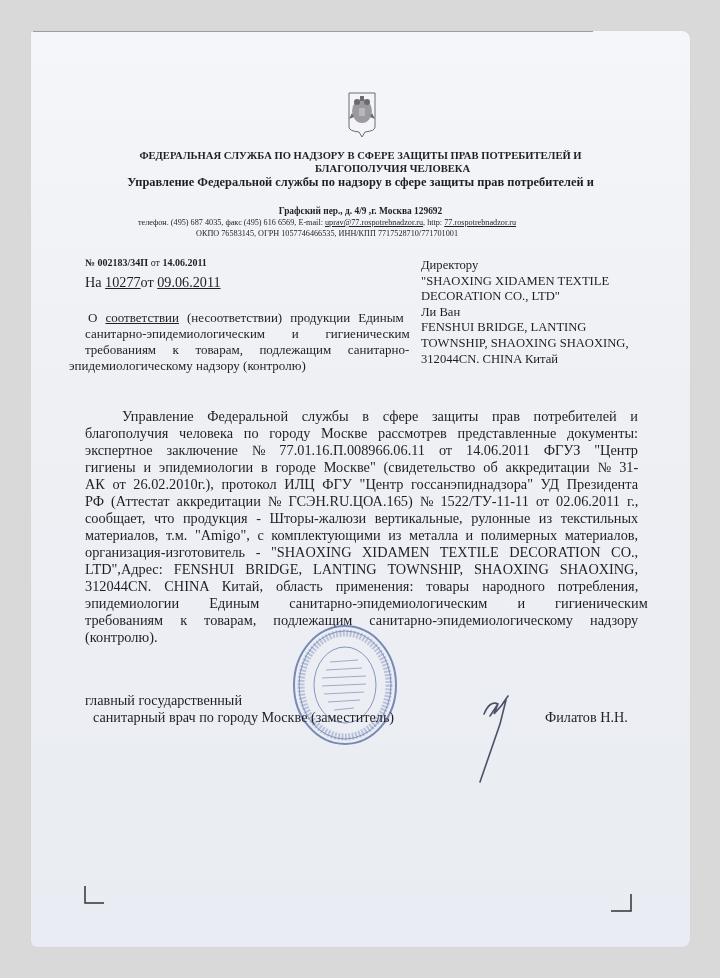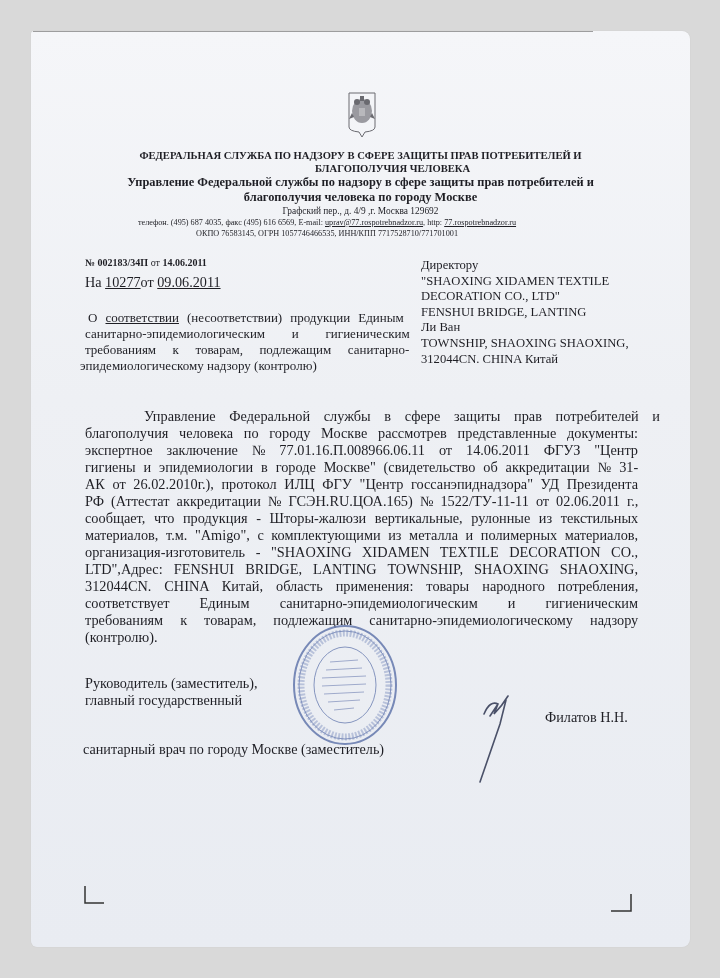--- a/index.html
+++ b/index.html
@@ -33,21 +33,21 @@
 
   .hdr-bold {
     font-weight: bold; font-size: 10.6px; letter-spacing: 0;
     text-align: center; width: 659px; left: 0;
   }
   .hdr-bold2 {
     font-weight: bold; font-size: 12.4px;
     text-align: center; width: 659px; left: 0;
   }
   .hdr-small {
-    font-size: 9.4px; text-align: center; width: 659px; left: 0;
+    font-size: 9.4px; text-align: center; width: 659px; left: 0; font-weight: bold;
   }
   .hdr-tiny {
     font-size: 8.2px; text-align: center; width: 592px; left: 0;
   }
   .u { text-decoration: underline; }
 
   .ref-bold { font-weight: bold; font-size: 10px; }
   .ref { font-size: 14.2px; }
 
   .subj {
@@ -84,21 +84,20 @@
     <circle cx="10" cy="11" r="3" fill="#6a6a70"></circle>
     <circle cx="20" cy="11" r="3" fill="#6a6a70"></circle>
     <rect x="13" y="5" width="4" height="5" fill="#6a6a70"></rect>
     <rect x="12" y="17" width="6" height="8" fill="#b8b8bc"></rect>
     <path d="M5 22 L2 28 L7 26 Z M25 22 L28 28 L23 26 Z" fill="#6a6a70"></path>
   </svg>
 
   <div class="abs hdr-bold" style="top:119px;">ФЕДЕРАЛЬНАЯ СЛУЖБА ПО НАДЗОРУ В СФЕРЕ  ЗАЩИТЫ ПРАВ ПОТРЕБИТЕЛЕЙ И</div>
   <div class="abs hdr-bold" style="top:132px;padding-left:32px;">БЛАГОПОЛУЧИЯ ЧЕЛОВЕКА</div>
   <div class="abs hdr-bold2" style="top:144px;">Управление Федеральной службы по надзору  в сфере защиты прав потребителей и</div>
-  <div class="abs hdr-bold2" style="top:159px;">благополучия человека по городу Москве</div>
   <div class="abs hdr-small" style="top:175px;">Графский пер., д. 4/9  ,г. Москва  129692</div>
   <div class="abs hdr-tiny" style="top:187px;">
     <span>телефон. (495) 687 4035, факс (495) 616 6569, E-mail: </span><span class="u">uprav@77.rospotrebnadzor.ru</span><span>, http: </span><span class="u">77.rospotrebnadzor.ru</span>
   </div>
   <div class="abs hdr-tiny" style="top:198px;">ОКПО 76583145, ОГРН 1057746466535, ИНН/КПП 7717528710/771701001</div>
 
   <div class="abs ref-bold" style="left:54px; top:226px;">
     <span>№</span>
     <span>002183/34П</span>
     <span style="font-weight:normal">от</span>
@@ -109,68 +108,67 @@
     <span class="u">10277</span><span>от</span>
     <span class="u">09.06.2011</span>
   </div>
 
   <div class="abs subj" style="left: 57px; top: 279px; width: 307px; word-spacing: 4.83333px;">
     <span>О</span>
     <span class="u">соответствии</span><span> (несоответствии) продукции Единым</span>
   </div>
   <div class="abs subj" style="left: 54px; top: 311px; width: 307px; word-spacing: 13.25px;">требованиям к товарам, подлежащим санитарно-</div>
   <div class="abs subj" style="left: 54px; top: 295px; width: 307px; word-spacing: 23.5px;">санитарно-эпидемиологическим и гигиеническим</div>
-  <div class="abs subj" style="left:49px; top:327px; text-align-last:left;">эпидемиологическому надзору (контролю)</div>
+  <div class="abs subj" style="left:38px; top:327px; text-align-last:left;">эпидемиологическому надзору (контролю)</div>
 
   <div class="abs addr" style="left:390px; top:227px;">
     <div>Директору</div>
     <div>"SHAOXING XIDAMEN TEXTILE</div>
     <div>DECORATION CO., LTD"</div>
+    <div>Ли Ван</div>
     <div>FENSHUI BRIDGE, LANTING</div>
-    <div>Ли Ван</div>
     <div>TOWNSHIP, SHAOXING SHAOXING,</div>
     <div>312044CN. CHINA Китай</div>
   </div>
 
   <div>
-    <div class="abs body-line indent" style="left: 91px; width: 516px; top: 377px; word-spacing: 10px; margin-left: 22px;">Управление Федеральной службы в сфере защиты прав потребителей и</div>
+    <div class="abs body-line indent" style="left: 91px; width: 516px; top: 377px; word-spacing: 10px;">Управление Федеральной службы в сфере защиты прав потребителей и</div>
     <div class="abs body-line" style="left: 54px; width: 553px; top: 394px; word-spacing: 7.14286px;">благополучия человека  по городу Москве рассмотрев представленные  документы:</div>
     <div class="abs body-line" style="left: 54px; width: 553px; top: 411px; word-spacing: 10.2857px;">экспертное заключение № 77.01.16.П.008966.06.11 от  14.06.2011 ФГУЗ "Центр</div>
     <div class="abs body-line" style="left: 54px; width: 553px; top: 428px; word-spacing: 4.3px;">гигиены и эпидемиологии в городе Москве" (свидетельство об аккредитации № 31-</div>
     <div class="abs body-line" style="left: 54px; width: 553px; top: 445px; word-spacing: 4px;">АК от 26.02.2010г.), протокол ИЛЦ ФГУ "Центр госсанэпиднадзора" УД Президента</div>
     <div class="abs body-line" style="left: 54px; width: 553px; top: 462px; word-spacing: 3.44444px;">РФ (Аттестат аккредитации № ГСЭН.RU.ЦОА.165) № 1522/ТУ-11-11 от 02.06.2011 г.,</div>
     <div class="abs body-line" style="left: 54px; width: 553px; top: 479px; word-spacing: 5px;">сообщает, что  продукция - Шторы-жалюзи вертикальные, рулонные из текстильных</div>
     <div class="abs body-line" style="left: 54px; width: 553px; top: 496px; word-spacing: 4px;">материалов, т.м. "Amigo", с комплектующими из металла и полимерных материалов,</div>
     <div class="abs body-line" style="left: 54px; width: 553px; top: 513px; word-spacing: 7px;">организация-изготовитель - "SHAOXING XIDAMEN TEXTILE DECORATION CO.,</div>
     <div class="abs body-line" style="left: 54px; width: 553px; top: 530px; word-spacing: 7.5px;">LTD",Адрес: FENSHUI BRIDGE, LANTING TOWNSHIP, SHAOXING SHAOXING,</div>
     <div class="abs body-line" style="left: 54px; width: 553px; top: 547px; word-spacing: 9.42857px;">312044CN. CHINA Китай, область применения: товары народного потребления,</div>
-    <div class="abs body-line" style="left: 54px; width: 553px; top: 564px; word-spacing: 26.5px;">соответствует Единым санитарно-эпидемиологическим и гигиеническим</div>
+    <div class="abs body-line" style="left: 54px; width: 553px; top: 564px; word-spacing: 26.5px;">эпидемиологии Единым санитарно-эпидемиологическим и гигиеническим</div>
     <div class="abs body-line" style="left: 54px; width: 553px; top: 581px; word-spacing: 13.4px;">требованиям к товарам, подлежащим санитарно-эпидемиологическому надзору</div>
     <div class="abs body-line last" style="left:54px; width:553px; top:598px;">(контролю).</div>
   </div>
 
   <svg class="stamp" viewBox="0 0 106 122" style="left:261px; top:593px;">
     <ellipse cx="53" cy="61" rx="51" ry="59" fill="none" stroke="#5a6fa8" stroke-width="2" opacity="0.8"></ellipse>
     <ellipse cx="53" cy="61" rx="46" ry="54" fill="none" stroke="#5a6fa8" stroke-width="1" opacity="0.7"></ellipse>
     <ellipse cx="53" cy="61" rx="44" ry="52" fill="none" stroke="#7b8cbd" stroke-width="7" stroke-dasharray="2 1.5" opacity="0.45"></ellipse>
     <ellipse cx="53" cy="61" rx="31" ry="38" fill="none" stroke="#5a6fa8" stroke-width="1" opacity="0.7"></ellipse>
     <g stroke="#6b7cb0" stroke-width="1" opacity="0.6">
       <line x1="38" y1="38" x2="66" y2="36"></line>
       <line x1="34" y1="46" x2="70" y2="44"></line>
       <line x1="30" y1="54" x2="74" y2="52"></line>
       <line x1="30" y1="62" x2="74" y2="60"></line>
       <line x1="32" y1="70" x2="72" y2="68"></line>
       <line x1="36" y1="78" x2="68" y2="76"></line>
       <line x1="42" y1="86" x2="62" y2="84"></line>
     </g>
   </svg>
 
-  <div class="abs sig" style="left:54px; top:644px;">Руководитель (заместитель),</div>
   <div class="abs sig" style="left:54px; top:661px;">главный государственный</div>
-  <div class="abs sig" style="left:52px; top:678px;margin-top:32px;">санитарный врач по городу Москве  (заместитель)</div>
+  <div class="abs sig" style="left:62px; top:678px;">санитарный врач по городу Москве  (заместитель)</div>
 
   <svg class="signature" viewBox="0 0 60 95" style="left:445px; top:659px;">
     <path d="M8 24 Q14 10 22 14 L18 24 Q26 16 32 6 M22 14 L14 26 M30 10 L24 34 L4 92" fill="none" stroke="#2e3550" stroke-width="1.6" stroke-linecap="round" opacity="0.85"></path>
   </svg>
 
   <div class="abs sig" style="left:514px; top:678px;">Филатов Н.Н.</div>
 
   <svg class="corner" style="left:52px; top:854px;" width="22" height="20">
     <path d="M2 1 V18 H21" fill="none" stroke="#333" stroke-width="1.5"></path>
   </svg>

